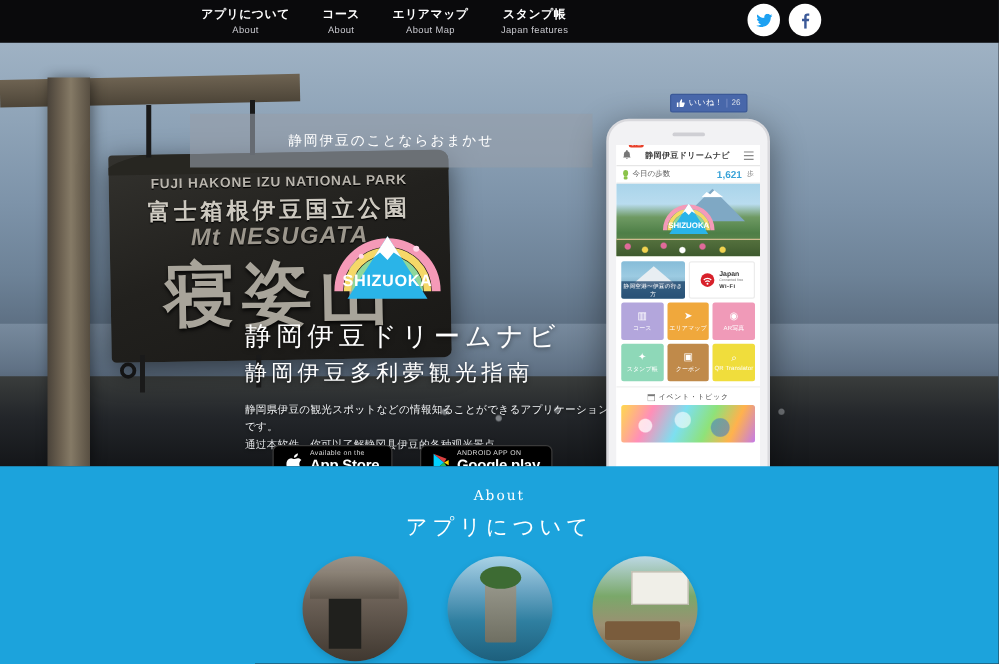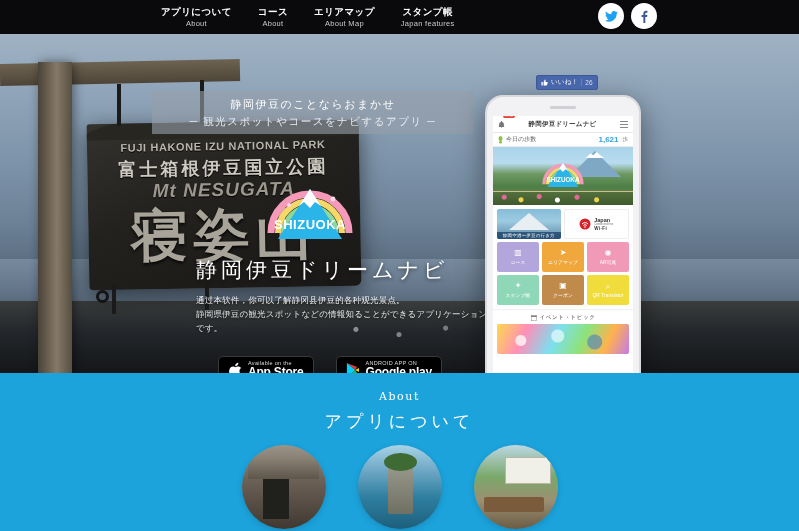--- a/index.html
+++ b/index.html
@@ -162,21 +162,21 @@
     position:absolute; left:536px; top:75px; z-index:30;
     background:#4867aa; border:1px solid #3b5998; border-radius:2px;
     display:flex; align-items:center; gap:3px; padding:2px 4px; cursor:pointer;
   }
   .fb-like .fb-txt { font-size:6.5px; color:#fff; letter-spacing:.2px; }
   .fb-like .fb-cnt {
     font-size:6.5px; color:#d8dee9; border-left:1px solid #6b83bd; padding-left:3px;
   }
 
   .phone {
-    position:absolute; left:485px; top:95px; width:156px; height:290px; z-index:25;padding-left:28px;
+    position:absolute; left:485px; top:95px; width:131px; height:290px; z-index:25;padding-left:28px;
   }
   .phone-body {
     position:absolute; inset:0; background:#f2f2f4;
     border-radius:18px 18px 0 0; border:2px solid #d9d9dd;
     box-shadow:0 8px 28px rgba(0,0,0,.45);
     overflow:hidden;
   }
   .phone-speaker {
     position:absolute; left:50%; top:9px; transform:translateX(-50%);
     width:26px; height:3px; background:#cfcfd4; border-radius:2px;
@@ -384,41 +384,41 @@
       <div class="sb-line2">富士箱根伊豆国立公園</div>
       <div class="sb-line3">Mt NESUGATA</div>
       <div class="sb-line4">寝姿山</div>
     </div>
     <div class="chain c3"></div>
     <div class="chain c4"></div>
     <div class="ring r1"></div>
 
     <div class="tagline">
       <div class="tag1">静岡伊豆のことならおまかせ</div>
-      <div class="tag2">─ 観光スポットやコースをナビするアプリ ─</div>
     </div>
 
     <div class="logo-wrap">
       <svg width="94" height="70" viewBox="0 0 94 70">
         <path d="M8 56 A39 39 0 0 1 86 56" fill="none" stroke="#f59ab8" stroke-width="7"></path>
         <path d="M15 56 A32 32 0 0 1 79 56" fill="none" stroke="#f5d868" stroke-width="6"></path>
         <path d="M21 56 A26 26 0 0 1 73 56" fill="none" stroke="#8ed89a" stroke-width="5"></path>
         <path d="M47 12 L79 62 L15 62 Z" fill="#2ab4e8"></path>
         <path d="M47 12 L58 29 L52 25 L47 31 L41 25 L36 29 Z" fill="#ffffff"></path>
         <text x="47" y="52" font-family="Liberation Sans, sans-serif" font-size="13" font-weight="bold" fill="#ffffff" text-anchor="middle" letter-spacing="0.5">SHIZUOKA</text>
         <circle cx="70" cy="22" r="2.4" fill="#ffd9ea"></circle>
         <circle cx="26" cy="28" r="2" fill="#ffd9ea"></circle>
       </svg>
     </div>
 
     <div class="hero-copy">
       <div class="h-title">静岡伊豆ドリームナビ</div>
+      <div class="h-sub">静岡伊豆多利夢観光指南</div>
       <div class="h-desc">
+        <div>静岡県伊豆の観光スポットなどの情報知ることができるアプリケーションです。</div>
         <div>通过本软件，你可以了解静冈县伊豆的各种观光景点。</div>
-        <div>静岡県伊豆の観光スポットなどの情報知ることができるアプリケーションです。</div>
       </div>
     </div>
 
     <div class="badges">
       <div class="badge">
         <svg width="14" height="17" viewBox="0 0 16 19">
           <path fill="#fff" d="M13.1 10.1c0-2.2 1.8-3.3 1.9-3.4-1-1.5-2.6-1.7-3.2-1.7-1.4-.1-2.7.8-3.3.8-.7 0-1.7-.8-2.8-.8C4.2 5 2.8 5.9 2 7.4c-1.5 2.7-.4 6.6 1.1 8.8.7 1 1.6 2.2 2.7 2.2 1.1 0 1.5-.7 2.8-.7s1.7.7 2.8.7c1.2 0 1.9-1.1 2.6-2.1.8-1.2 1.2-2.4 1.2-2.5 0 0-2.2-.9-2.1-3.7zM10.9 3.3c.6-.7 1-1.7.9-2.7-.9 0-2 .6-2.6 1.3-.6.6-1.1 1.7-.9 2.6 1 .1 2-.5 2.6-1.2z"></path>
         </svg>
         <div>
           <div class="b-top">Available on the</div>

